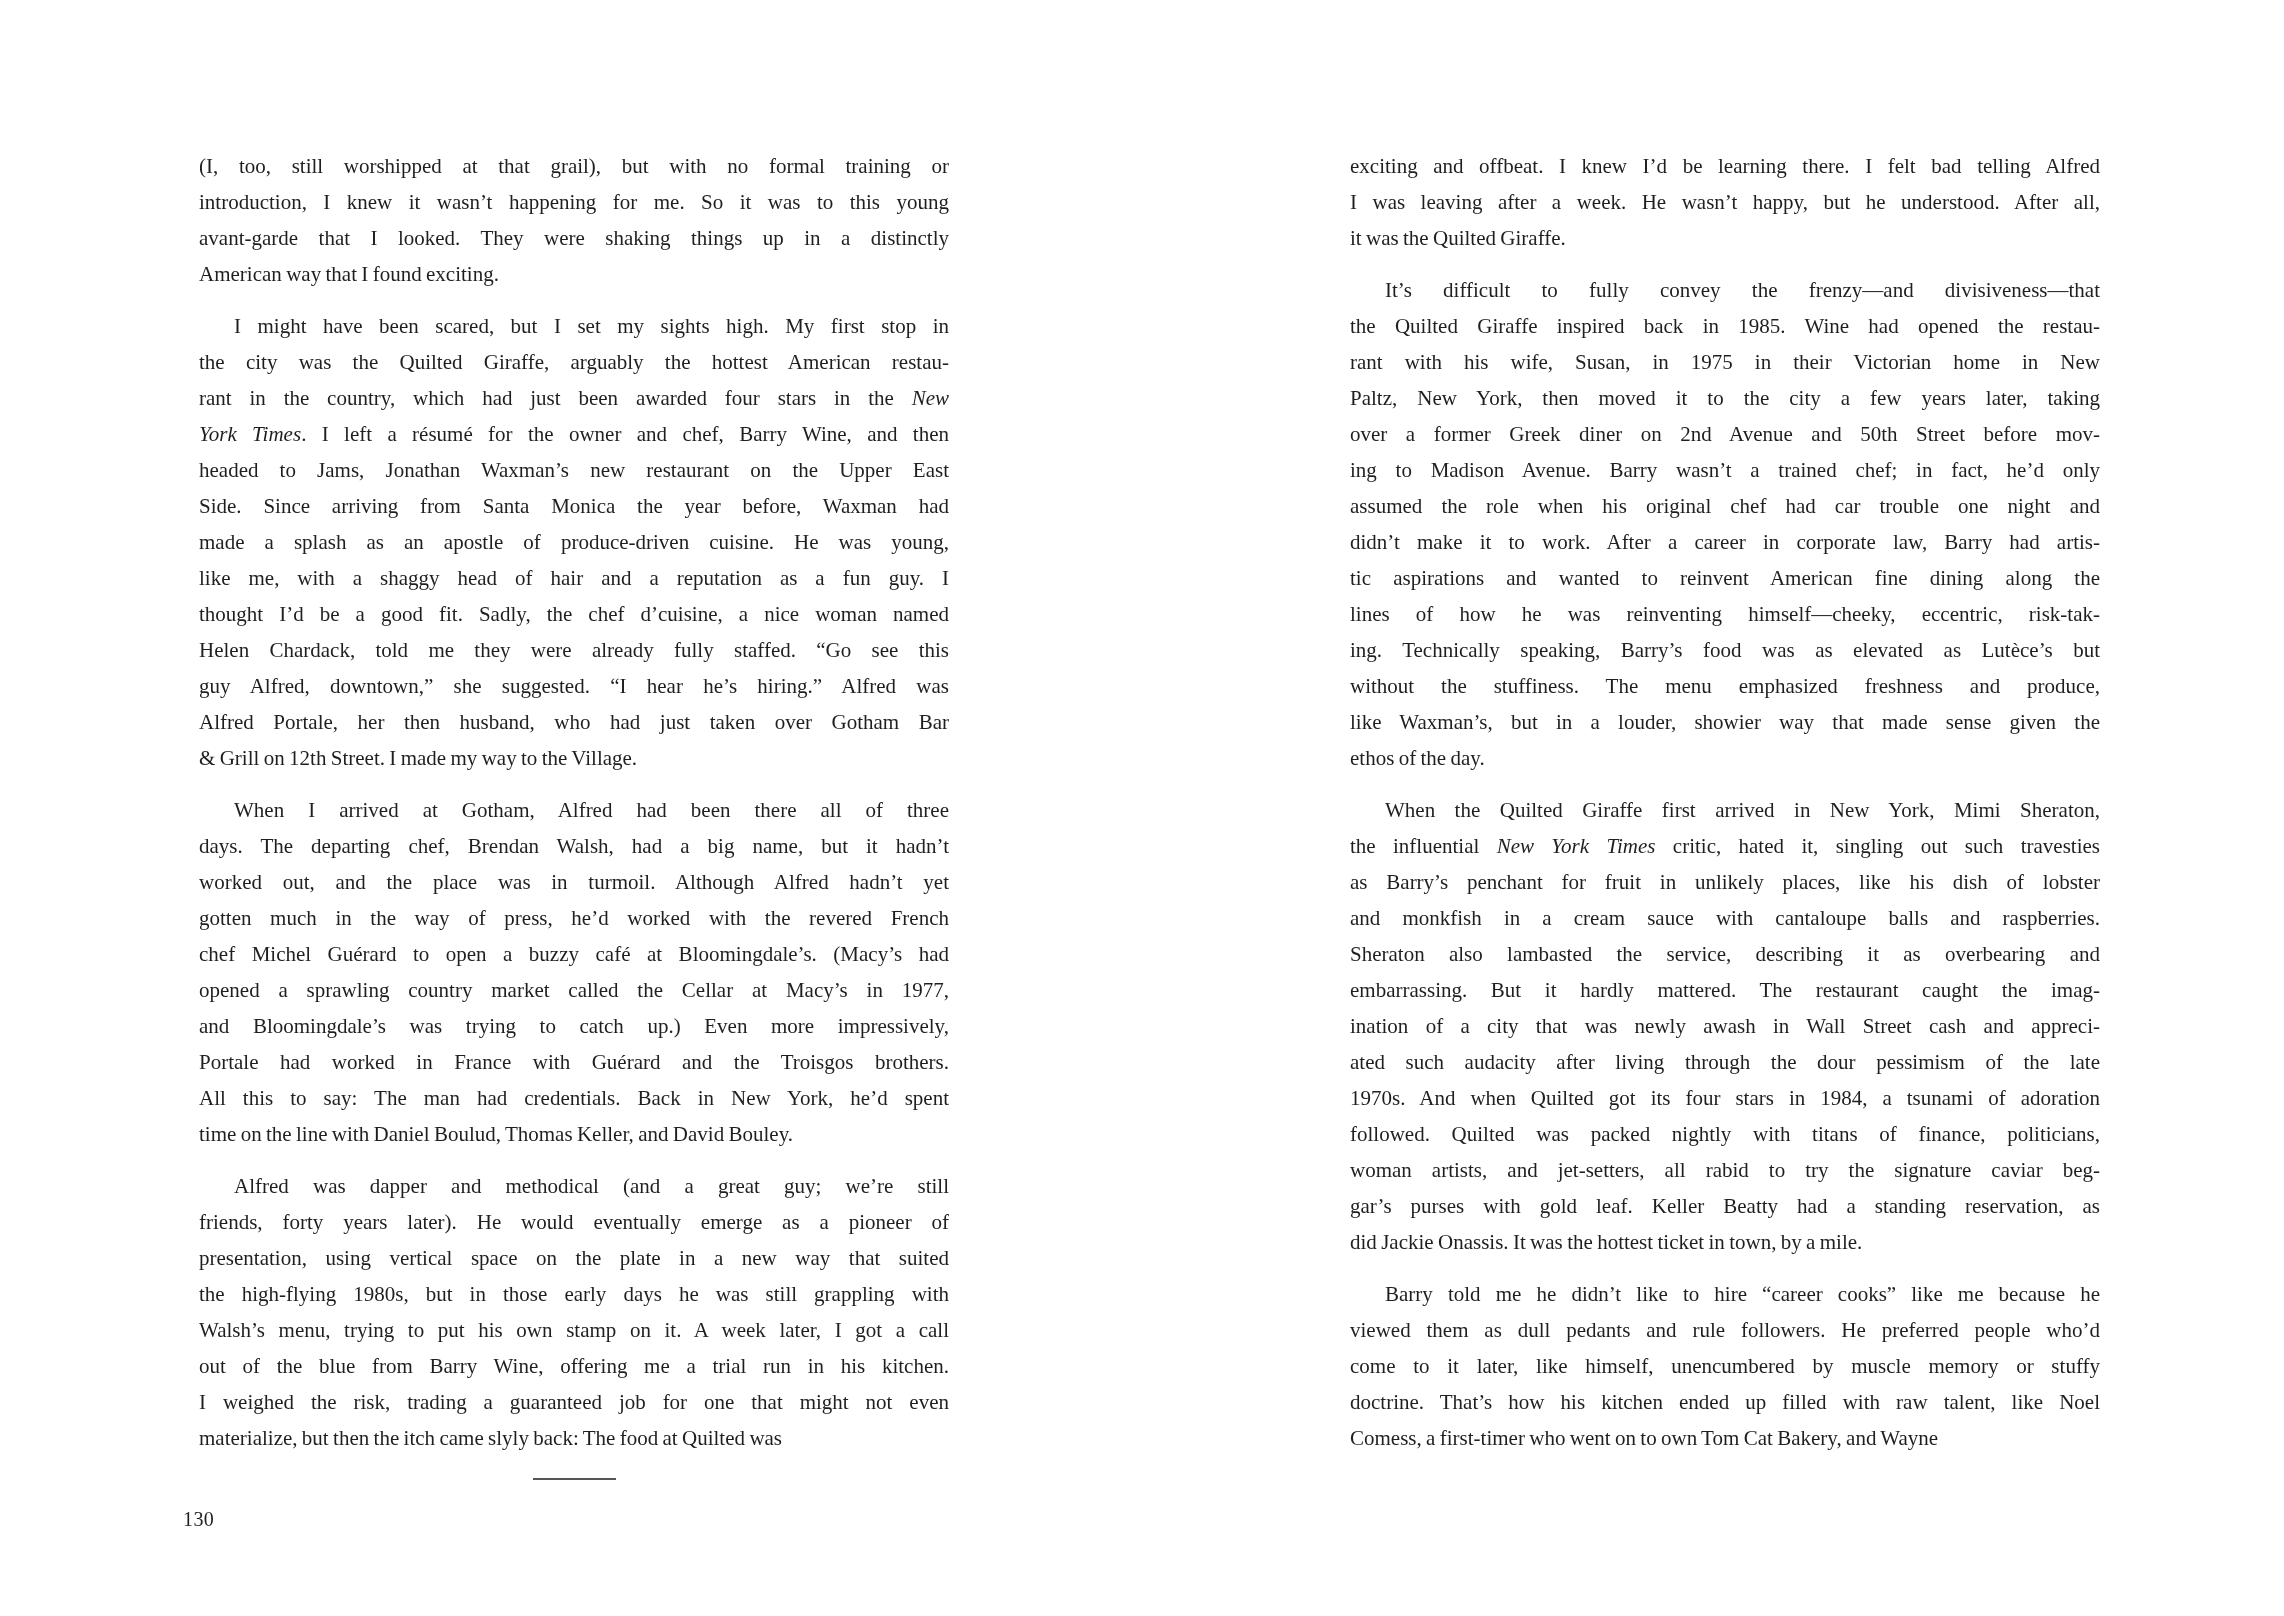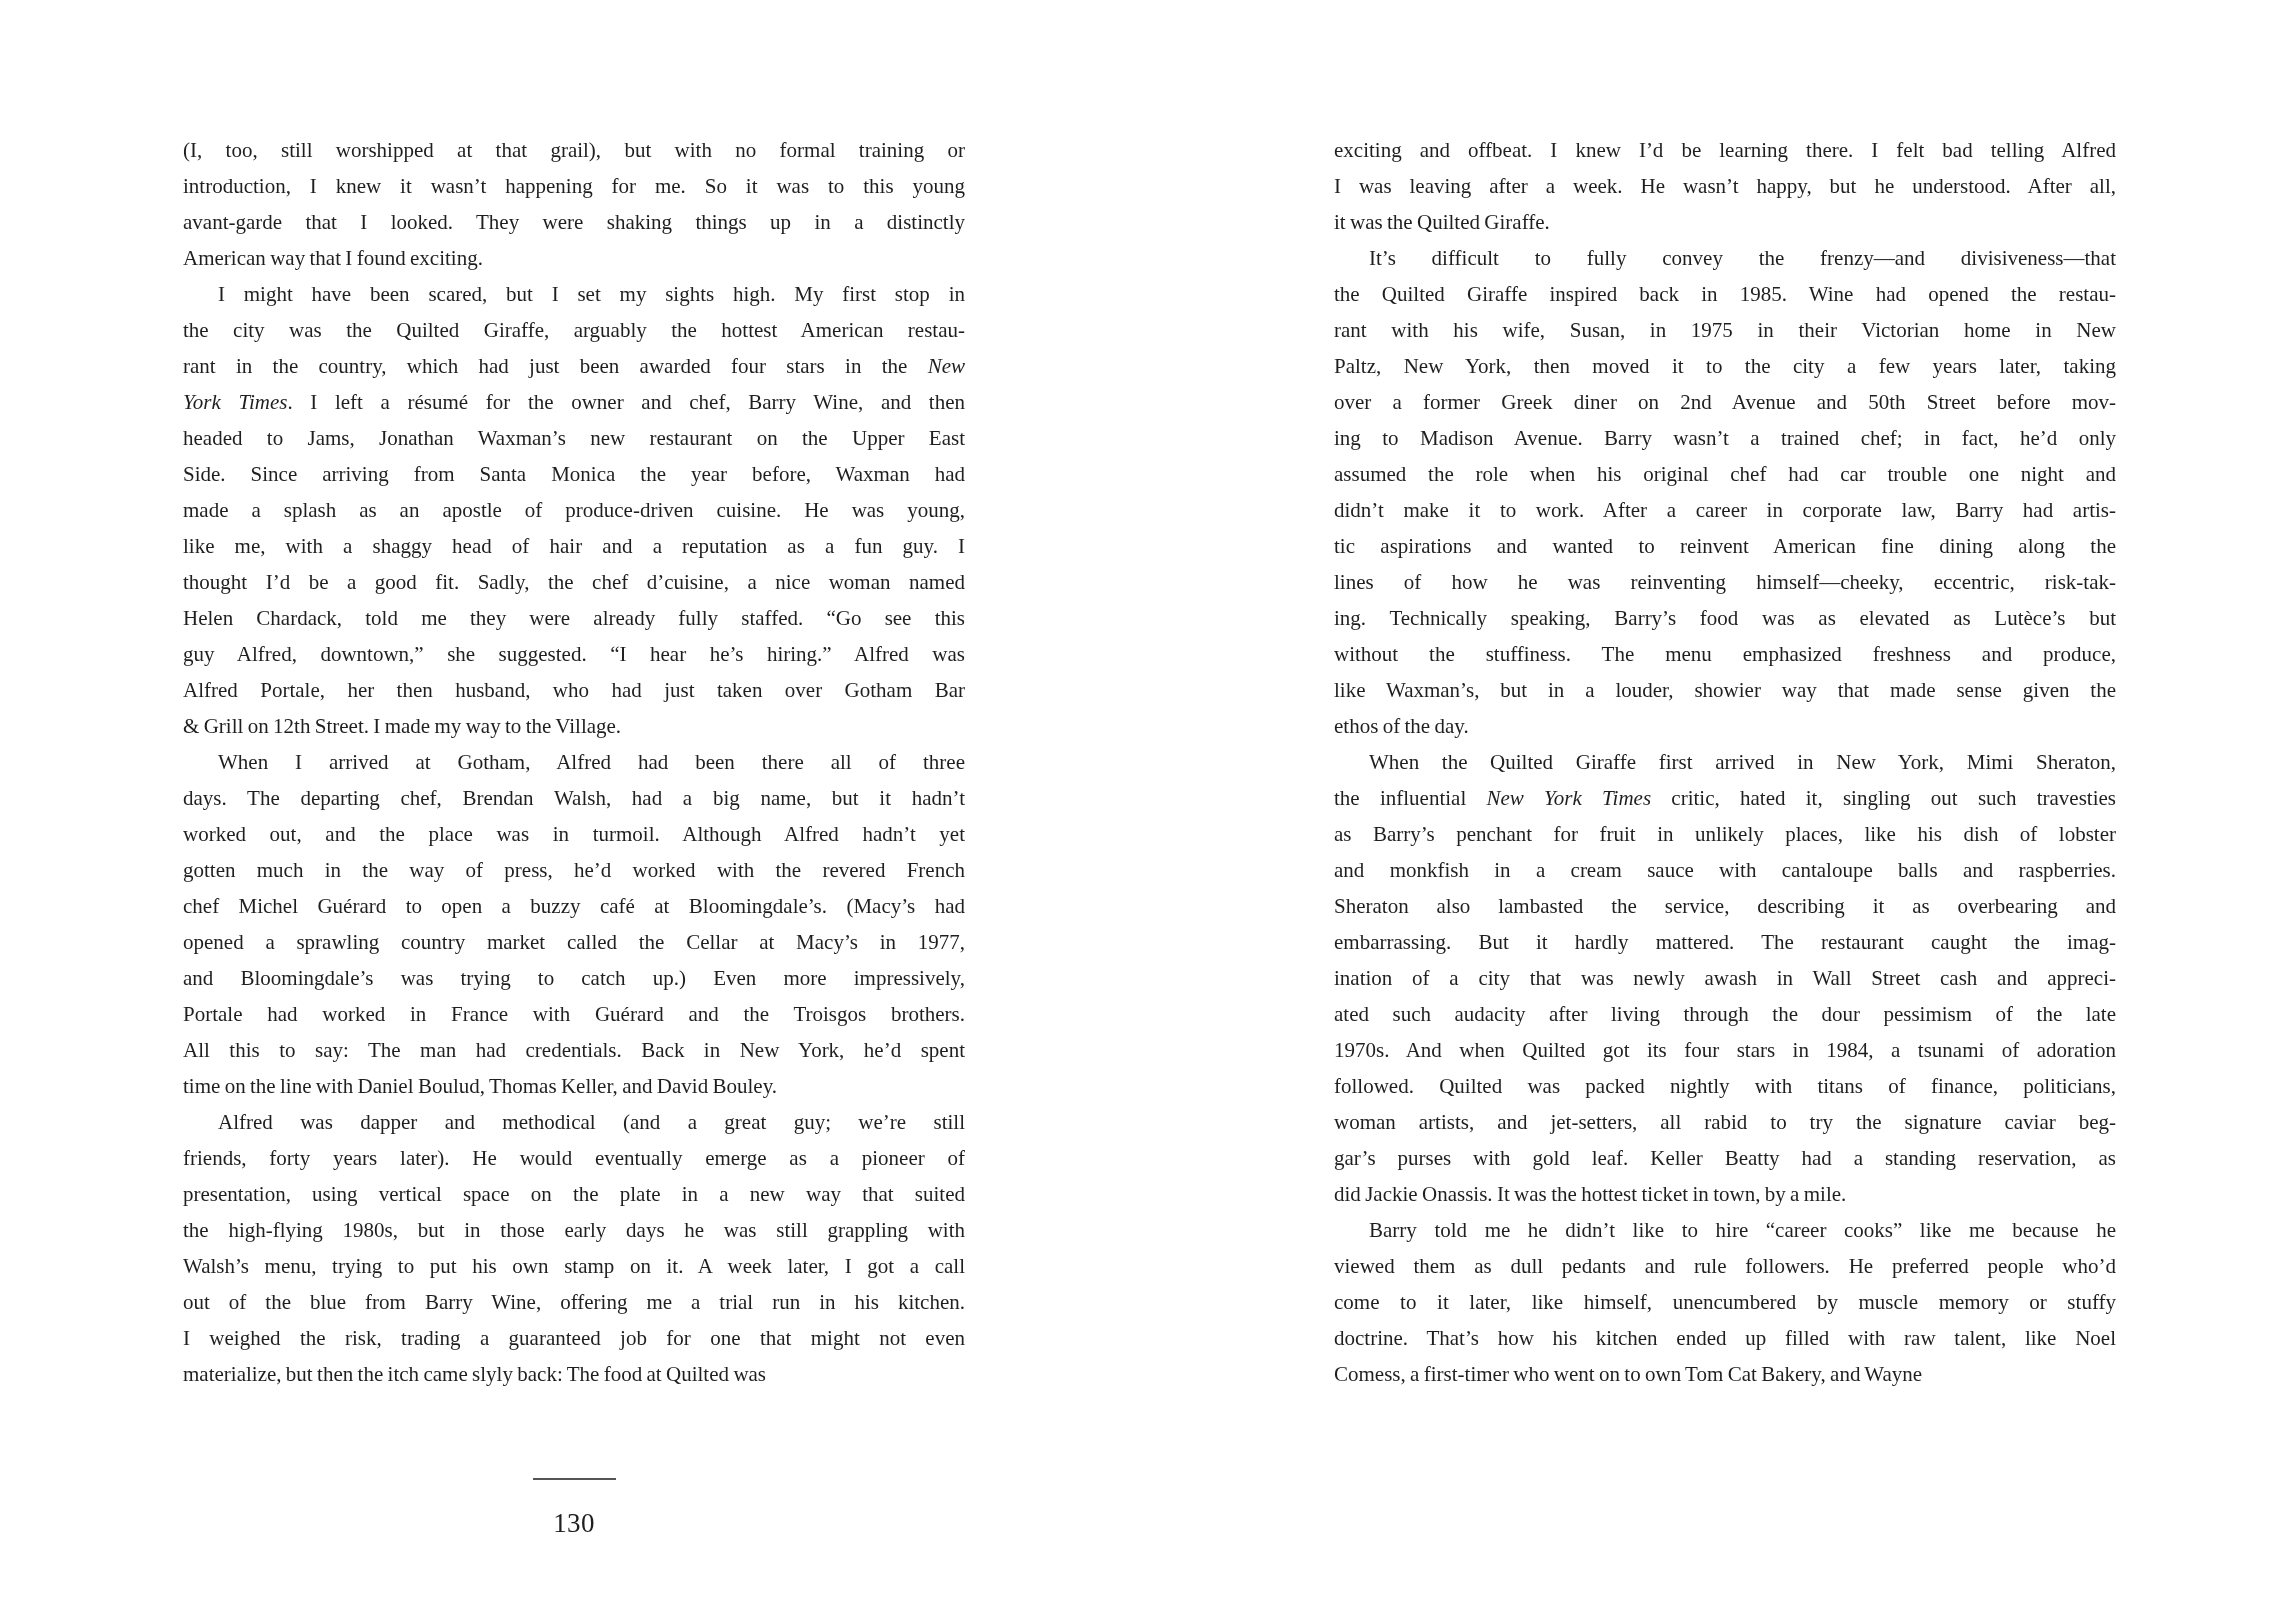--- a/index.html
+++ b/index.html
@@ -2,37 +2,37 @@
 <html style="font-size:14px"><head>
 <meta charset="utf-8">
 <style>
   html, body { margin: 0; padding: 0; background: #ffffff; }
   body { width: 2284px; height: 1616px; font-family: "Liberation Serif", serif; color: #1f1f1f; }
   .spread { position: relative; width: 2284px; height: 1616px; display: flex; background: #ffffff; }
   .page { position: relative; width: 1142px; height: 1616px; }
   .text-block { position: absolute; top: 132px; width: 782px; }
   .page.left  .text-block { left: 183px; }
   .page.right .text-block { left: 192px; }
-  .paragraph { margin: 0; }
+  .paragraph { margin: 16px; }
   .line {
     font-size: 21px;
     line-height: 36px;
     text-align: justify;
     text-align-last: justify;
     word-spacing: -0.9px;
     white-space: normal;
     hyphens: none;
   }
   .line.last { text-align-last: left; }
   .line.indent { text-indent: 35px; }
   .footer { position: absolute; top: 1478px; width: 782px; }
   .page.left  .footer { left: 183px; }
   .page.right .footer { left: 192px; }
   .rule { width: 83px; height: 1.8px; background: #555; margin: 0 auto; }
-  .page-num { margin-top: 28px; text-align: center; font-size: 27px; letter-spacing: 0.4px; color: #1f1f1f; }
+  .page-num { margin-top: 28px; text-align: left; font-size: 20px; letter-spacing: 0.4px; color: #1f1f1f; }
   em { font-style: italic; }
 </style>
 </head>
 <body>
 
 <div class="spread">
 
   <div class="page left">
     <div class="text-block">
         <div class="paragraph">

